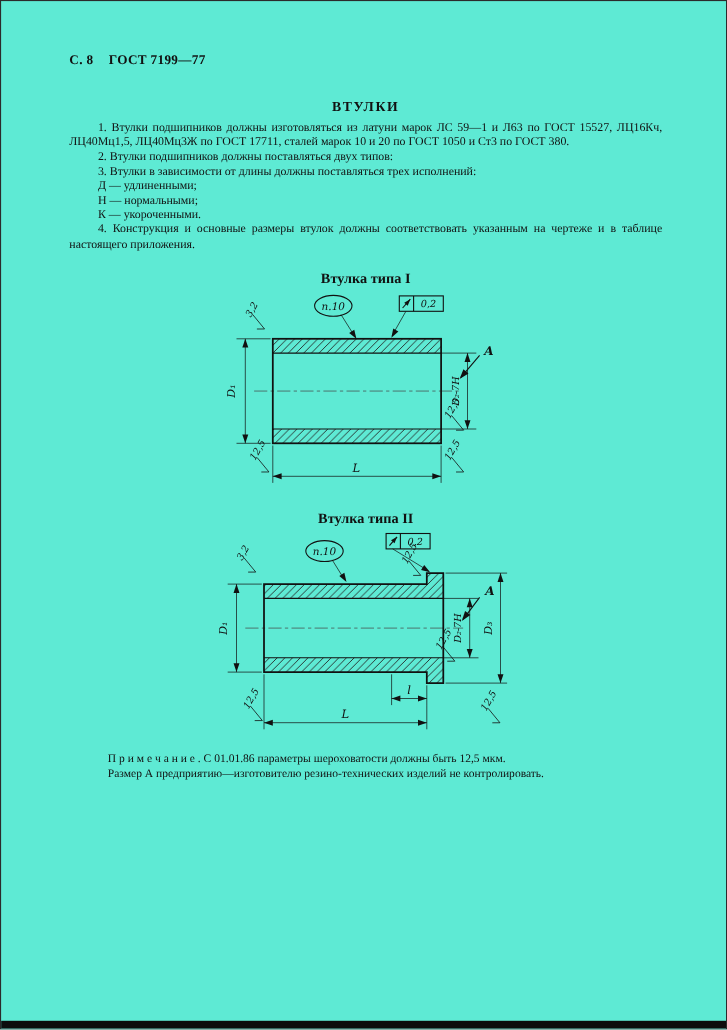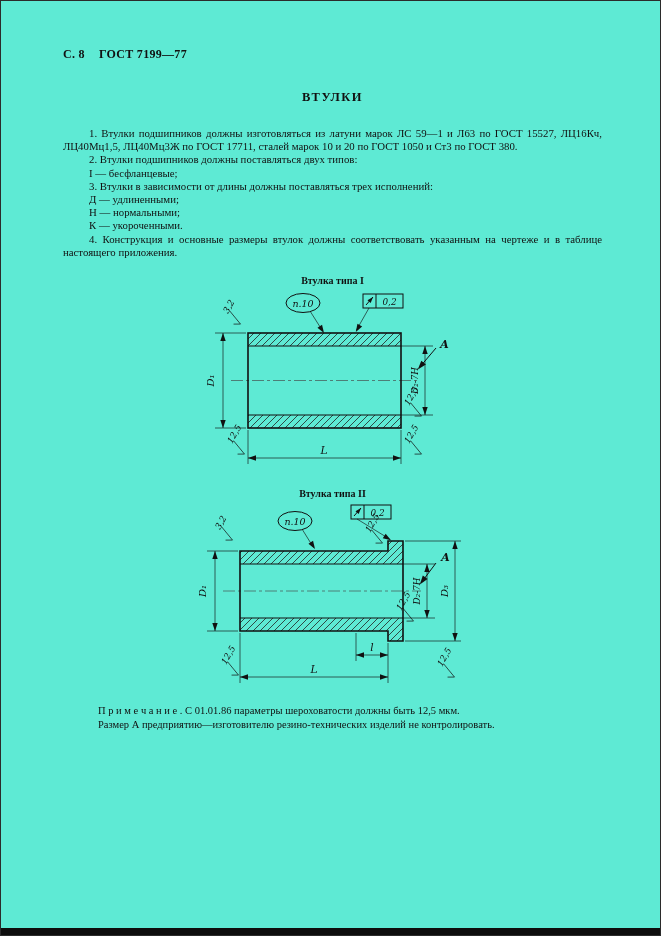--- a/index.html
+++ b/index.html
@@ -8,25 +8,25 @@
     border:1px solid #2b2b2b; box-sizing:border-box;
     padding:46px 58px 0 62px;
     font-family:"Liberation Serif","DejaVu Serif",serif; color:#111;
     overflow:hidden;
   }
   .header{font-weight:bold; font-size:12px; letter-spacing:.3px;}
   .header .std{margin-left:14px;}
   .appendix{text-align:right; font-style:italic; font-size:11px; line-height:13px; margin-top:20px;}
   .appendix .app2{padding-right:14px;}
   .title{text-align:center; font-size:12.5px; font-weight:bold; letter-spacing:1.5px; margin:28px 0 0 0;}
-  .bodytext{margin-top:22px; font-size:10.8px; line-height:13.2px; text-align:justify;}
+  .bodytext{margin-top:5px; font-size:10.8px; line-height:13.2px; text-align:justify;}
   .para{margin:0;}
   .indent{text-indent:26px;}
   .sub{margin-left:26px; text-align:left;}
-  .figcap{text-align:center; font-weight:bold; font-size:10px; margin-top:16px;}
+  .figcap{text-align:center; font-weight:bold; font-size:13px; margin-top:16px;}
   .figcap2{margin-top:10px;}
   .drawing{display:block; margin:2px auto 0 auto;}
   .notes{font-size:10.5px; line-height:13.5px; margin:8px 0 0 35px;}
   .notes p{margin:0;}
   .scan-bar{position:absolute; left:0; right:0; bottom:0; height:7px; background:#0d0d0d;}
 
   
   .thick{stroke:#111; stroke-width:1.6; fill:none;}
   .med{stroke:#111; stroke-width:1; fill:none;}
   .thin{stroke:#111; stroke-width:0.65; fill:none;}
@@ -48,21 +48,20 @@
   <div class="header">
     <span>С. 8</span><span class="std">ГОСТ 7199—77</span>
   </div>
 
 
   <div class="title">ВТУЛКИ</div>
 
   <div class="bodytext">
     <p class="para indent">1. Втулки подшипников должны изготовляться из латуни марок ЛС 59—1 и Л63 по ГОСТ 15527, ЛЦ16Кч, ЛЦ40Мц1,5, ЛЦ40Мц3Ж по ГОСТ 17711, сталей марок 10 и 20 по ГОСТ 1050 и Ст3 по ГОСТ 380.</p>
     <p class="para indent">2. Втулки подшипников должны поставляться двух типов:</p>
-    <p class="para sub">I — бесфланцевые;</p>
     <p class="para indent">3. Втулки в зависимости от длины должны поставляться трех исполнений:</p>
     <p class="para sub">Д — удлиненными;</p>
     <p class="para sub">Н — нормальными;</p>
     <p class="para sub">К — укороченными.</p>
     <p class="para indent">4. Конструкция и основные размеры втулок должны соответствовать указанным на чертеже и в таблице настоящего приложения.</p>
   </div>
 
   <div class="figcap">Втулка типа I</div>
 
   <svg class="drawing" width="460" height="190" viewBox="0 0 460 190" xmlns="http://www.w3.org/2000/svg">

